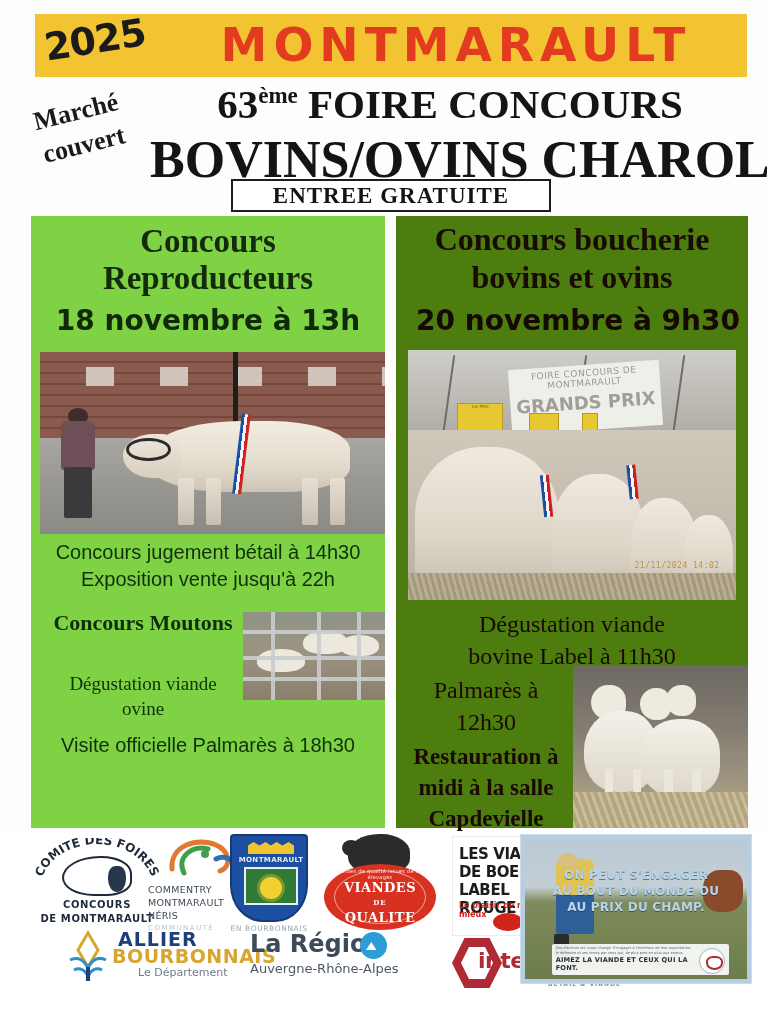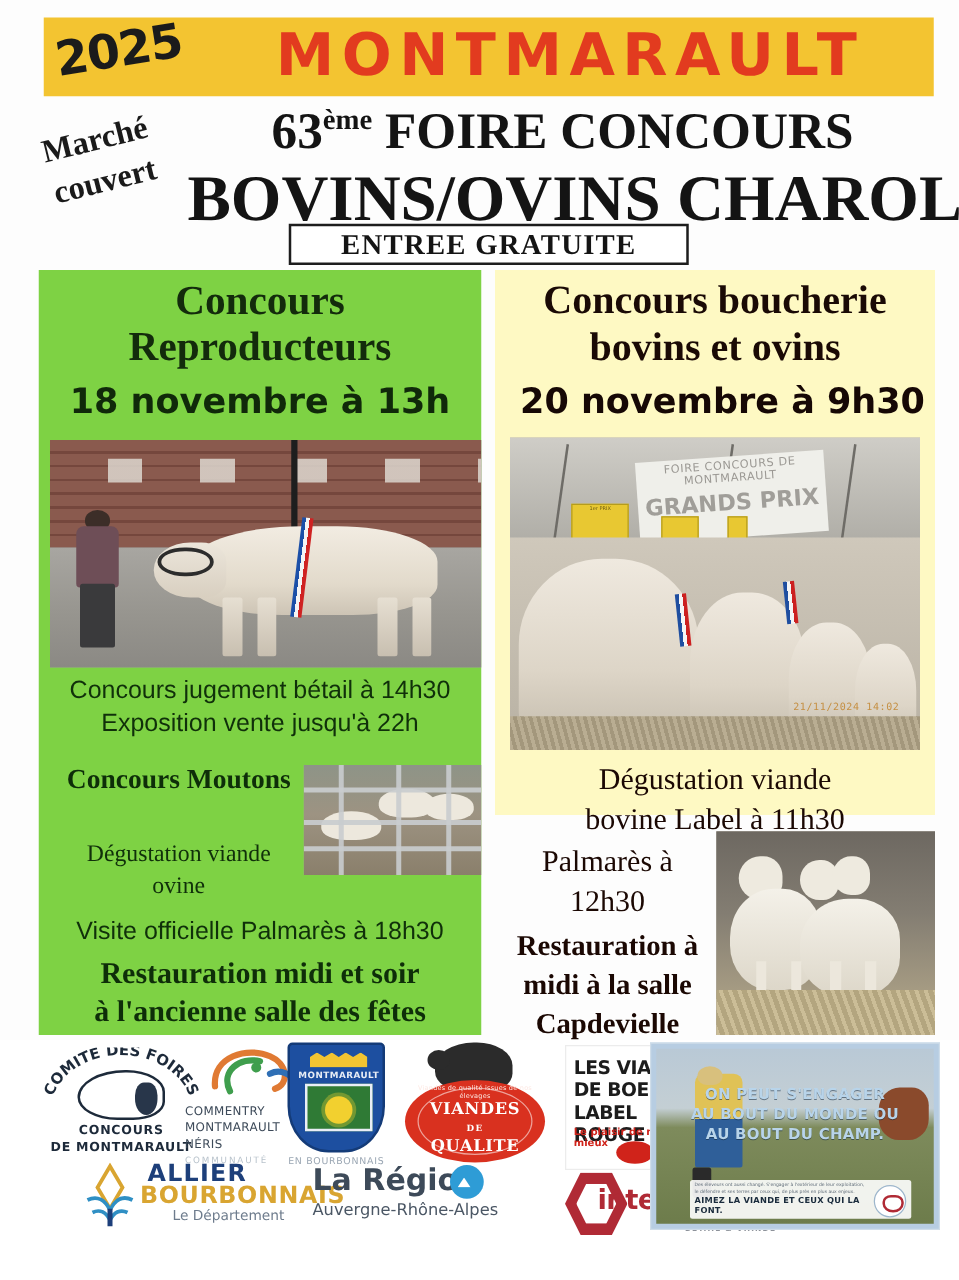--- a/index.html
+++ b/index.html
@@ -99,22 +99,22 @@
   
   .panel-green {
     position: absolute;
     left: 31px; top: 216px;
     width: 354px; height: 612px;
     background: #7ed244;
   }
   .panel-red {
     position: absolute;
     left: 396px; top: 216px;
-    width: 352px; height: 436px;
-    background: #fef9c3;
+    width: 352px; height: 612px;
+    background: #4d7c0f;
   }
 
   .head-green {
     position: absolute; left: 0; top: 7px; width: 100%;
     text-align: center;
     font-family: "Liberation Serif", serif;
     font-weight: 700;
     font-size: 33px;
     line-height: 37px;
     color: #132b0c;
@@ -700,24 +700,20 @@
       <div class="rail-v rv3"></div>
     </div>
 
     <div class="g-degust">
       <span>Dégustation viande</span><br>
       <span>ovine</span>
     </div>
 
     <div class="g-visite">Visite officielle Palmarès à 18h30</div>
 
-    <div class="g-resto">
-      <span>Restauration midi et soir</span><br>
-      <span>à l'ancienne salle des fêtes</span>
-    </div>
   </div>
 
   <div class="panel-red">
 
     <div class="head-red">
       <span>Concours boucherie</span><br>
       <span>bovins et ovins</span>
     </div>
     <div class="date-red">20 novembre à 9h30</div>
 
@@ -875,21 +871,21 @@
 
     <div class="logo lg-ad">
       <div class="ad-inner">
         <div class="ad-person"></div>
         <div class="ad-hair"></div>
         <div class="ad-boot"></div>
         <div class="ad-cow"></div>
         <div class="ad-headline">
           <span>ON PEUT S'ENGAGER</span><br>
           <span>AU BOUT DU MONDE OU</span><br>
-          <span>AU BOUT DU CHAMP.</span>
+          <span>AU PRIX DU CHAMP.</span>
         </div>
         <div class="ad-footer">
           <div class="ad-small">Des éleveurs ont aussi changé. S'engager à l'extérieur de leur exploitation, le défendre et ses terres par ceux qui, de plus près en plus aux enjeux.</div>
           <div class="ad-slogan">AIMEZ LA VIANDE ET CEUX QUI LA FONT.</div>
           <div class="ad-seal"></div>
         </div>
       </div>
     </div>
 
   </div>

